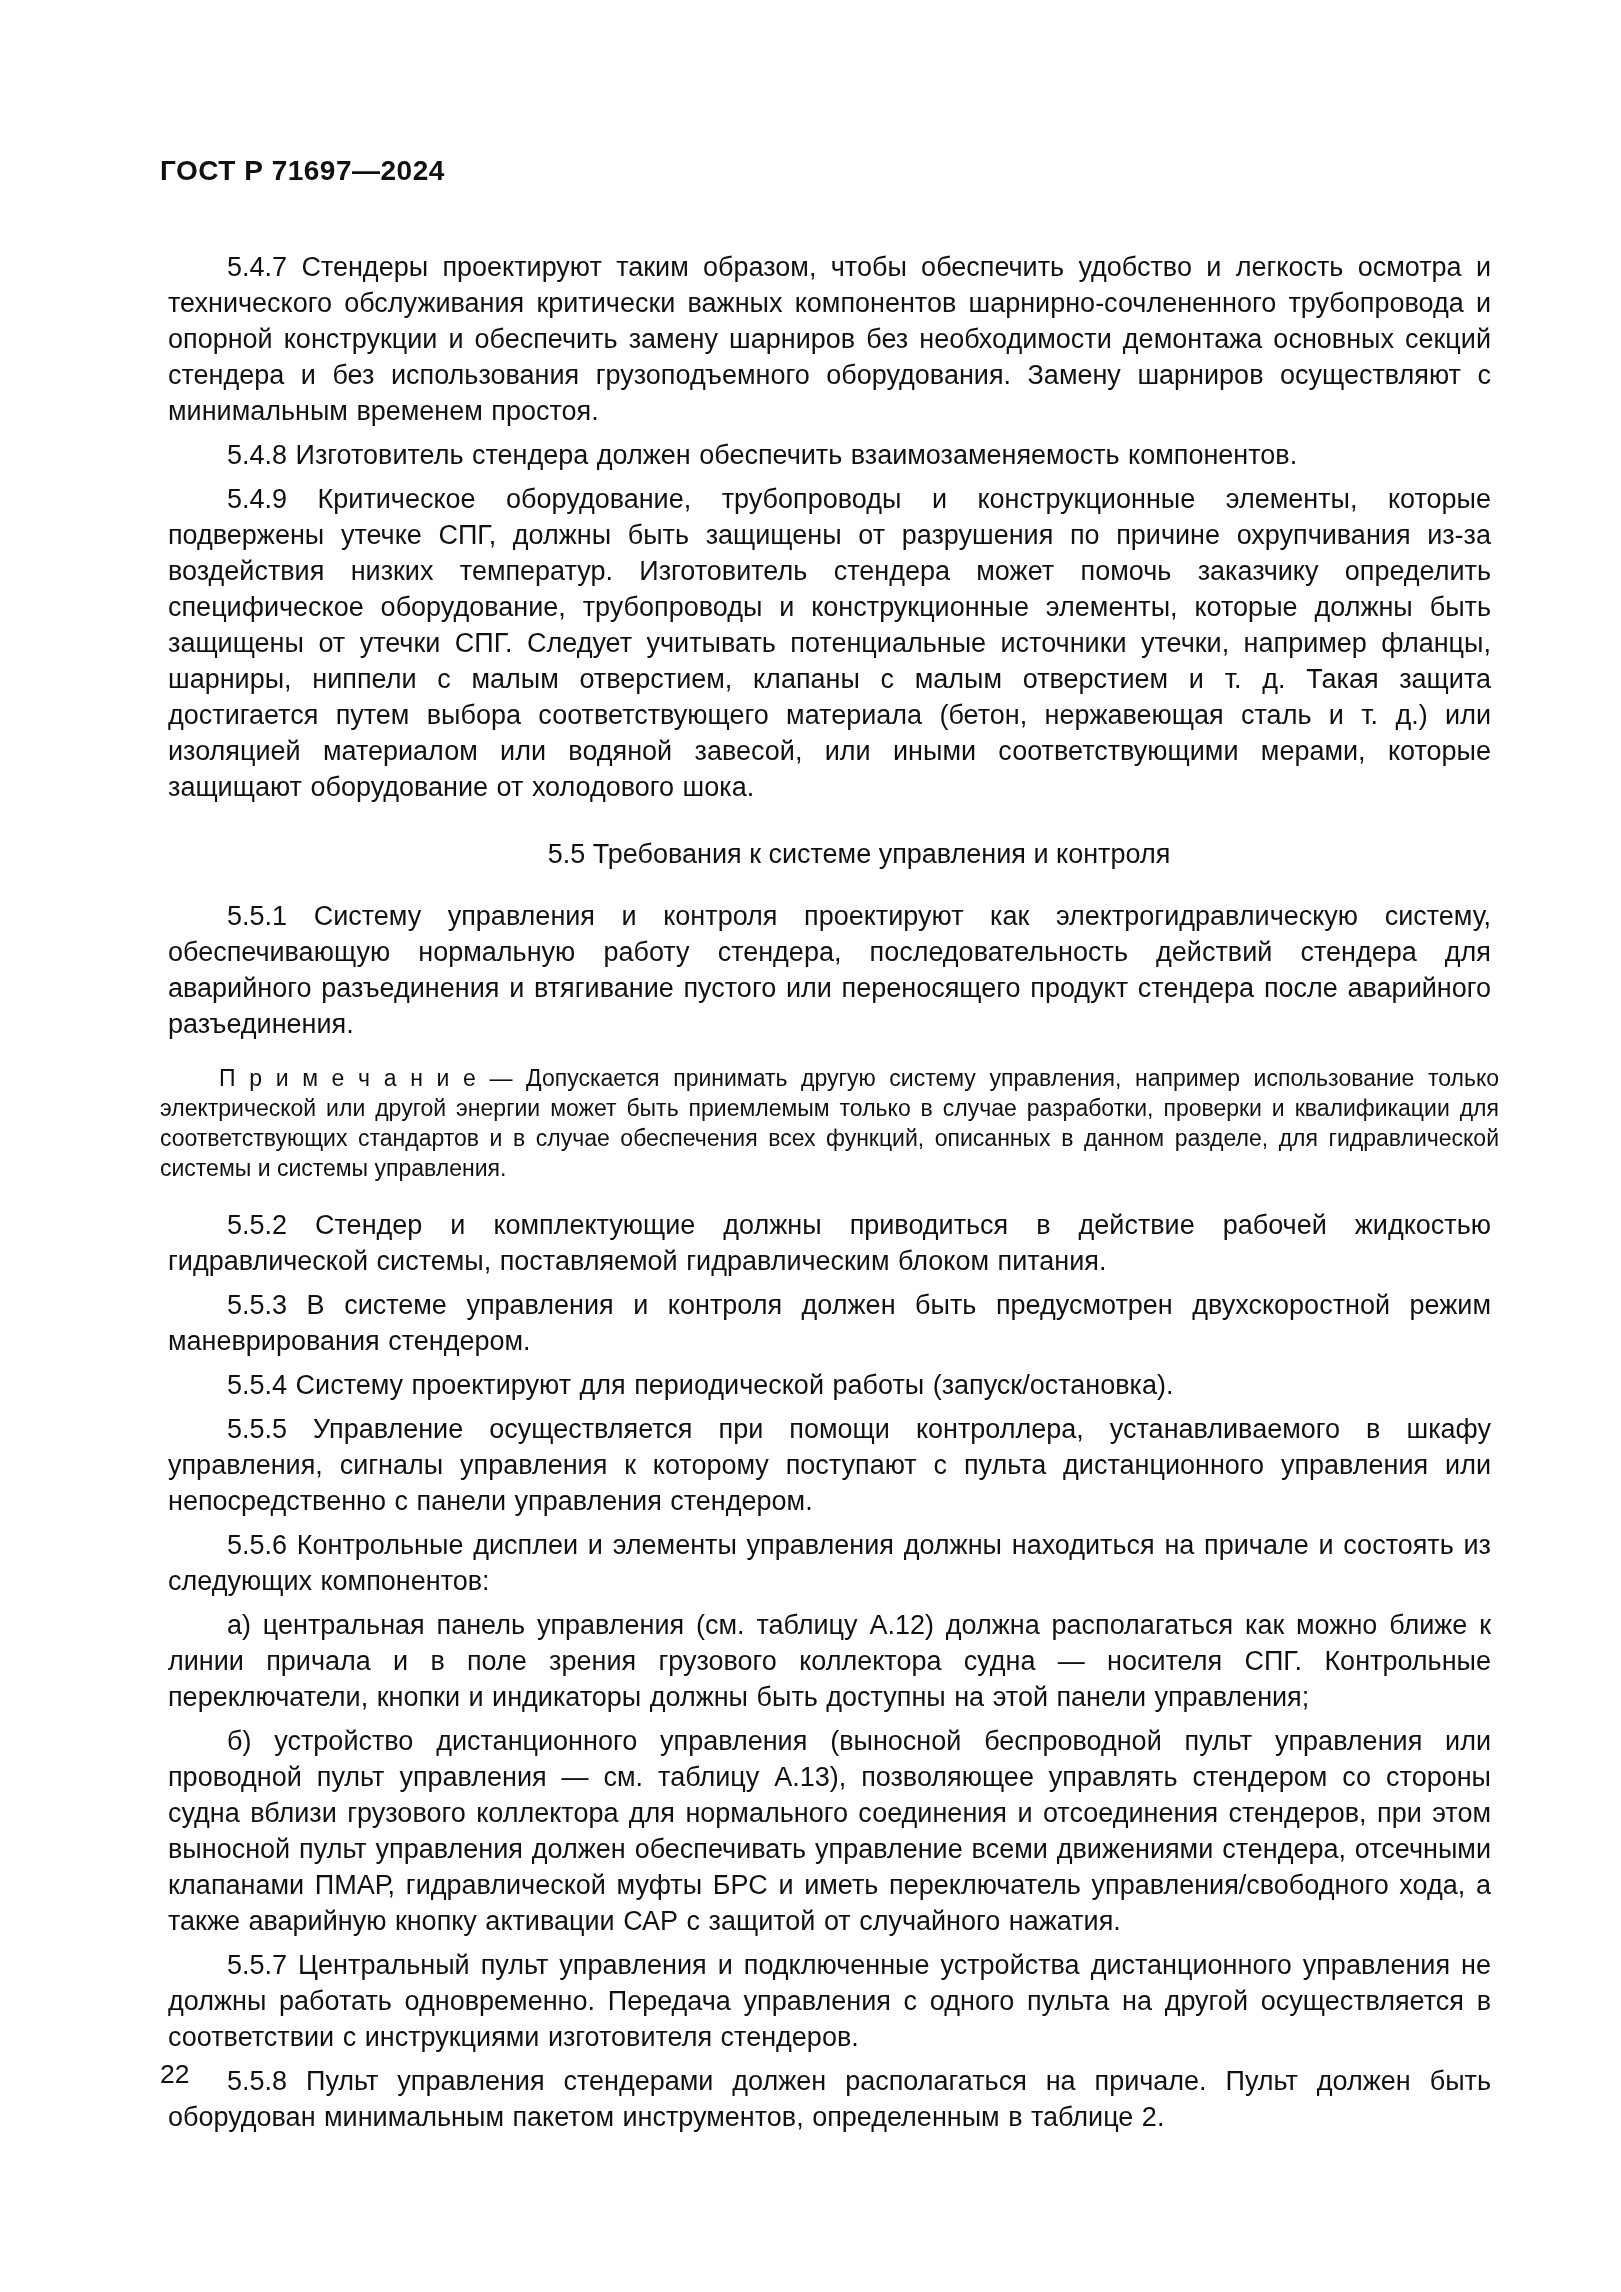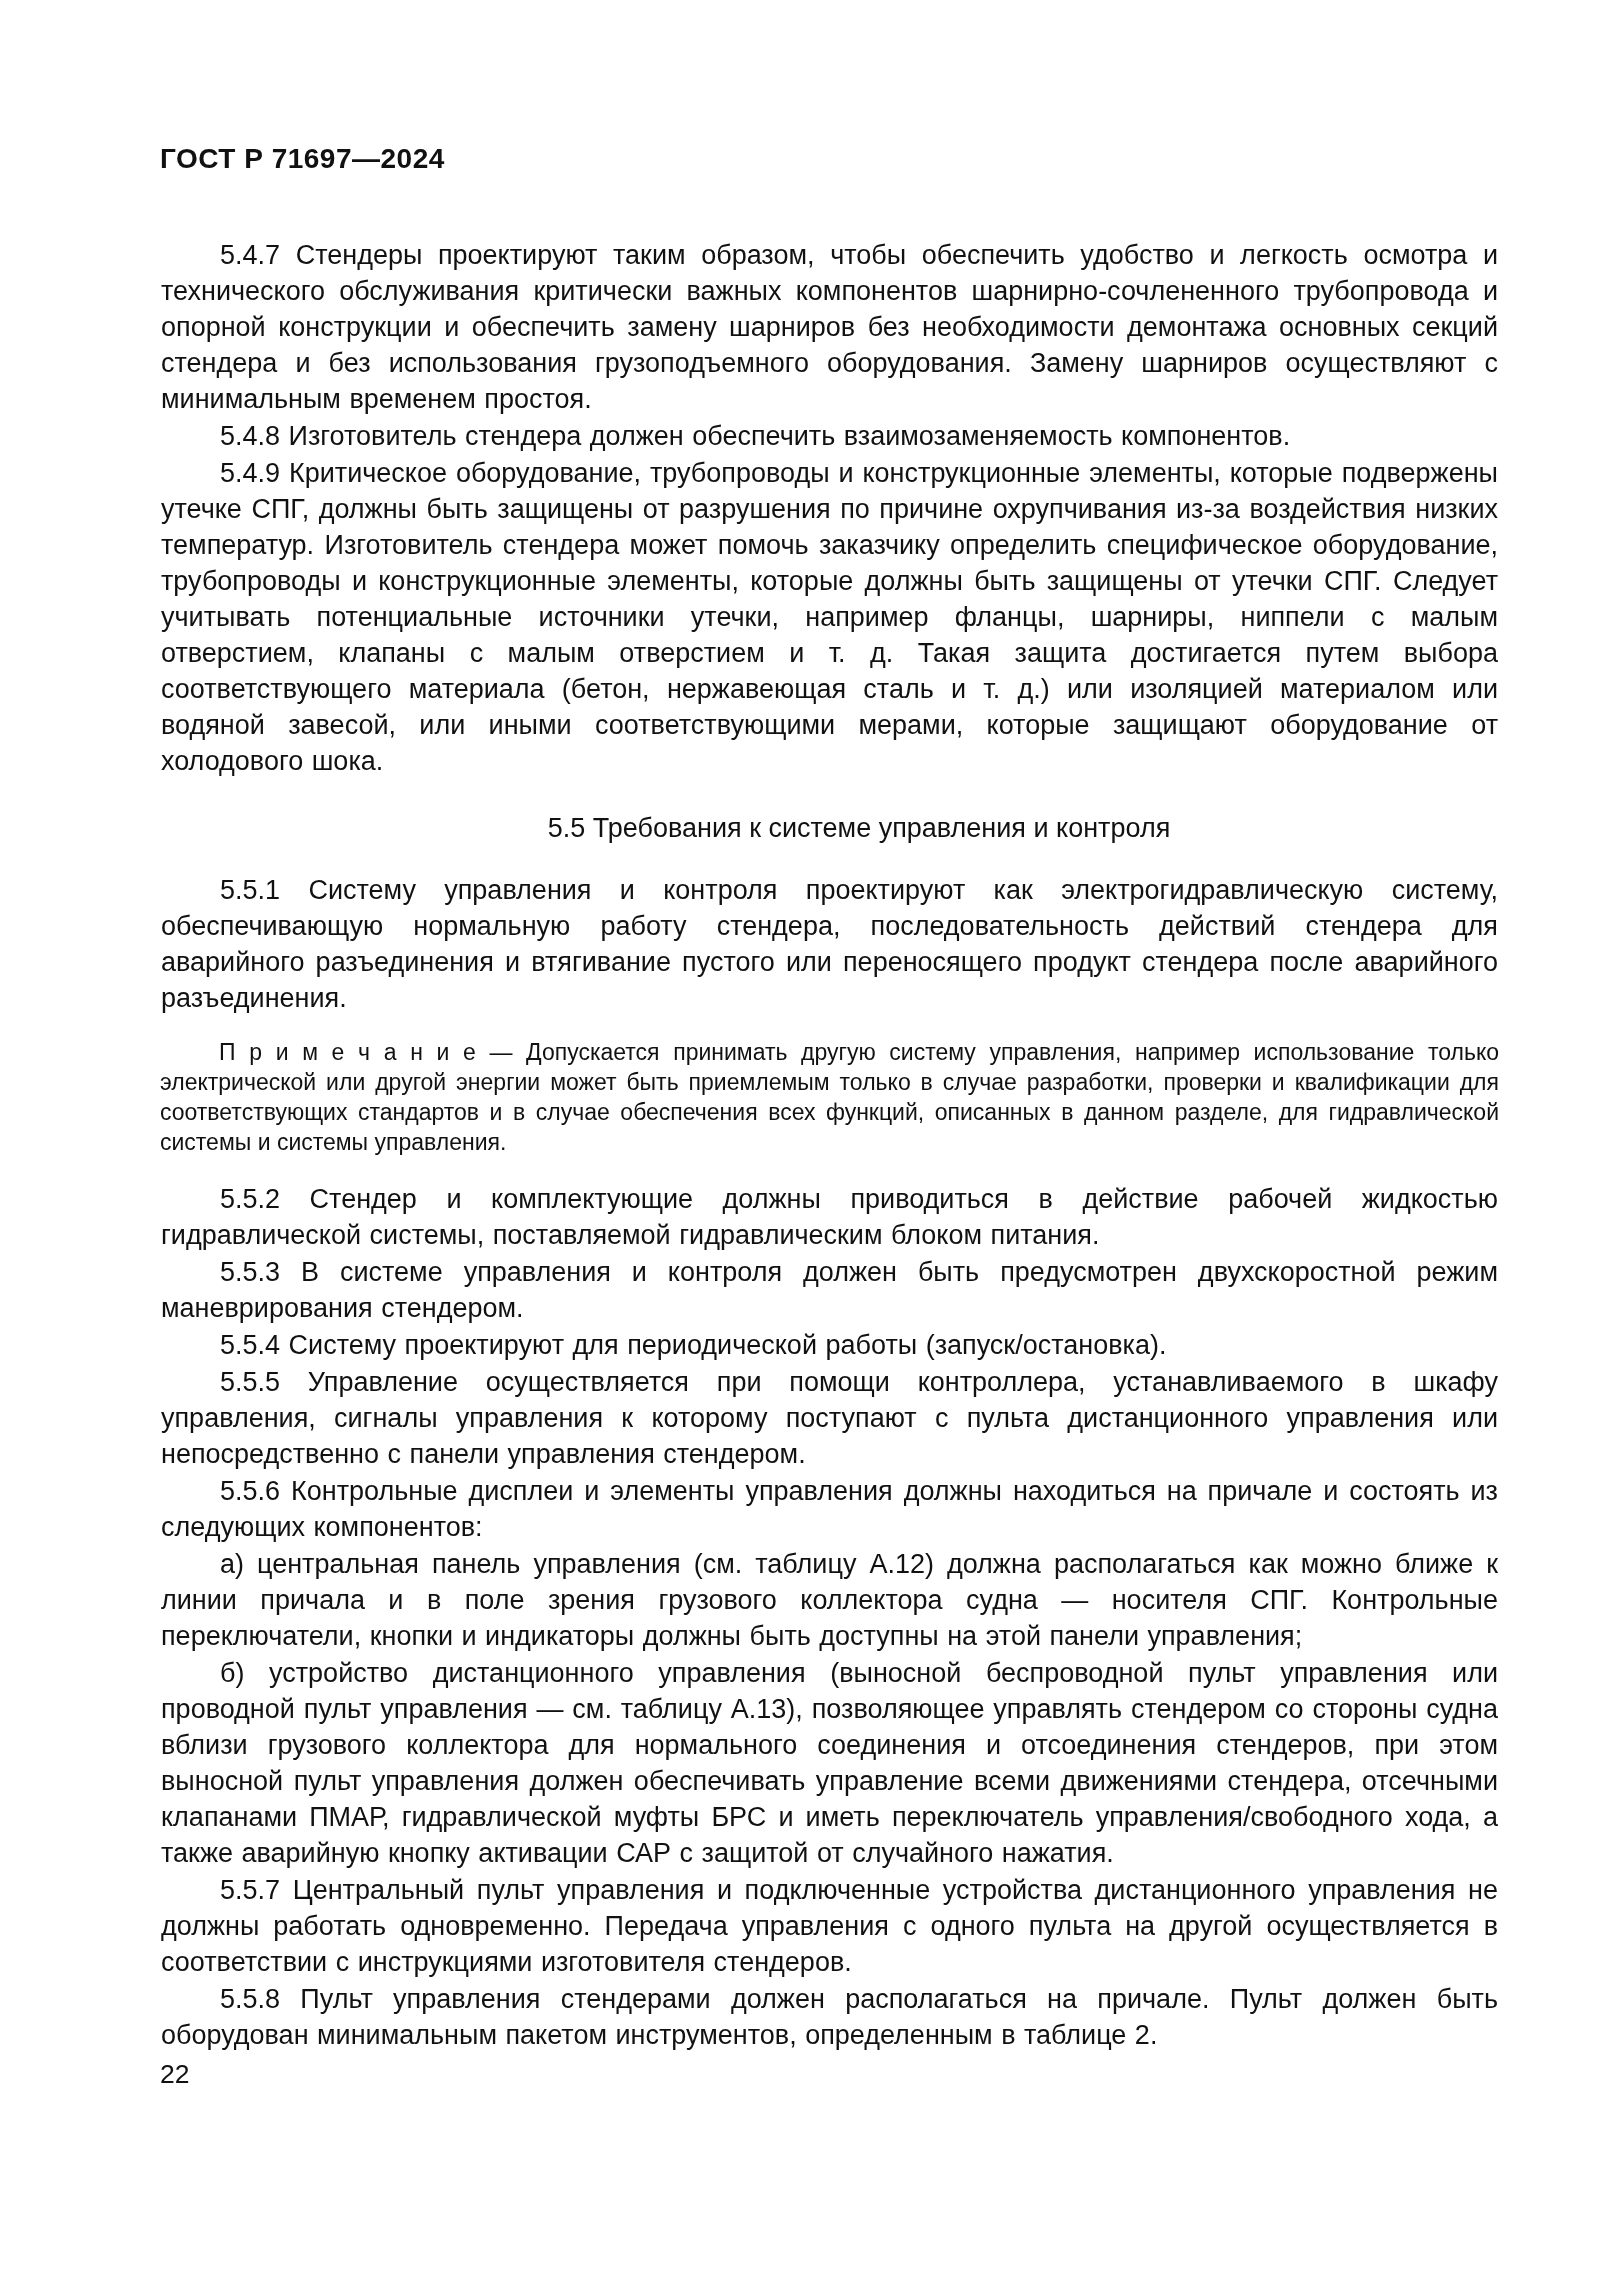--- a/index.html
+++ b/index.html
@@ -20,28 +20,28 @@
     width: 100%;
     height: 100%;
     box-sizing: border-box;
     padding: 143px 122px 0 160px;
   }
   .doc-header {
     font-weight: bold;
     font-size: 28px;
     line-height: 31px;
     letter-spacing: 0.5px;
-    margin: 0 0 63px 0;
+    margin: 12px 0 63px 0;
   }
   p.para {
     font-size: 27px;
     line-height: 36px;
     text-align: justify;
     text-indent: 59px;
-    margin: 1px;
+    margin: 8px;
     word-spacing: 1px;
   }
   p.heading {
     font-weight: normal;
     font-size: 27px;
     line-height: 36px;
     text-indent: 59px;
     text-align: center;
     margin: 31px 0 25.5px 0;
   }

